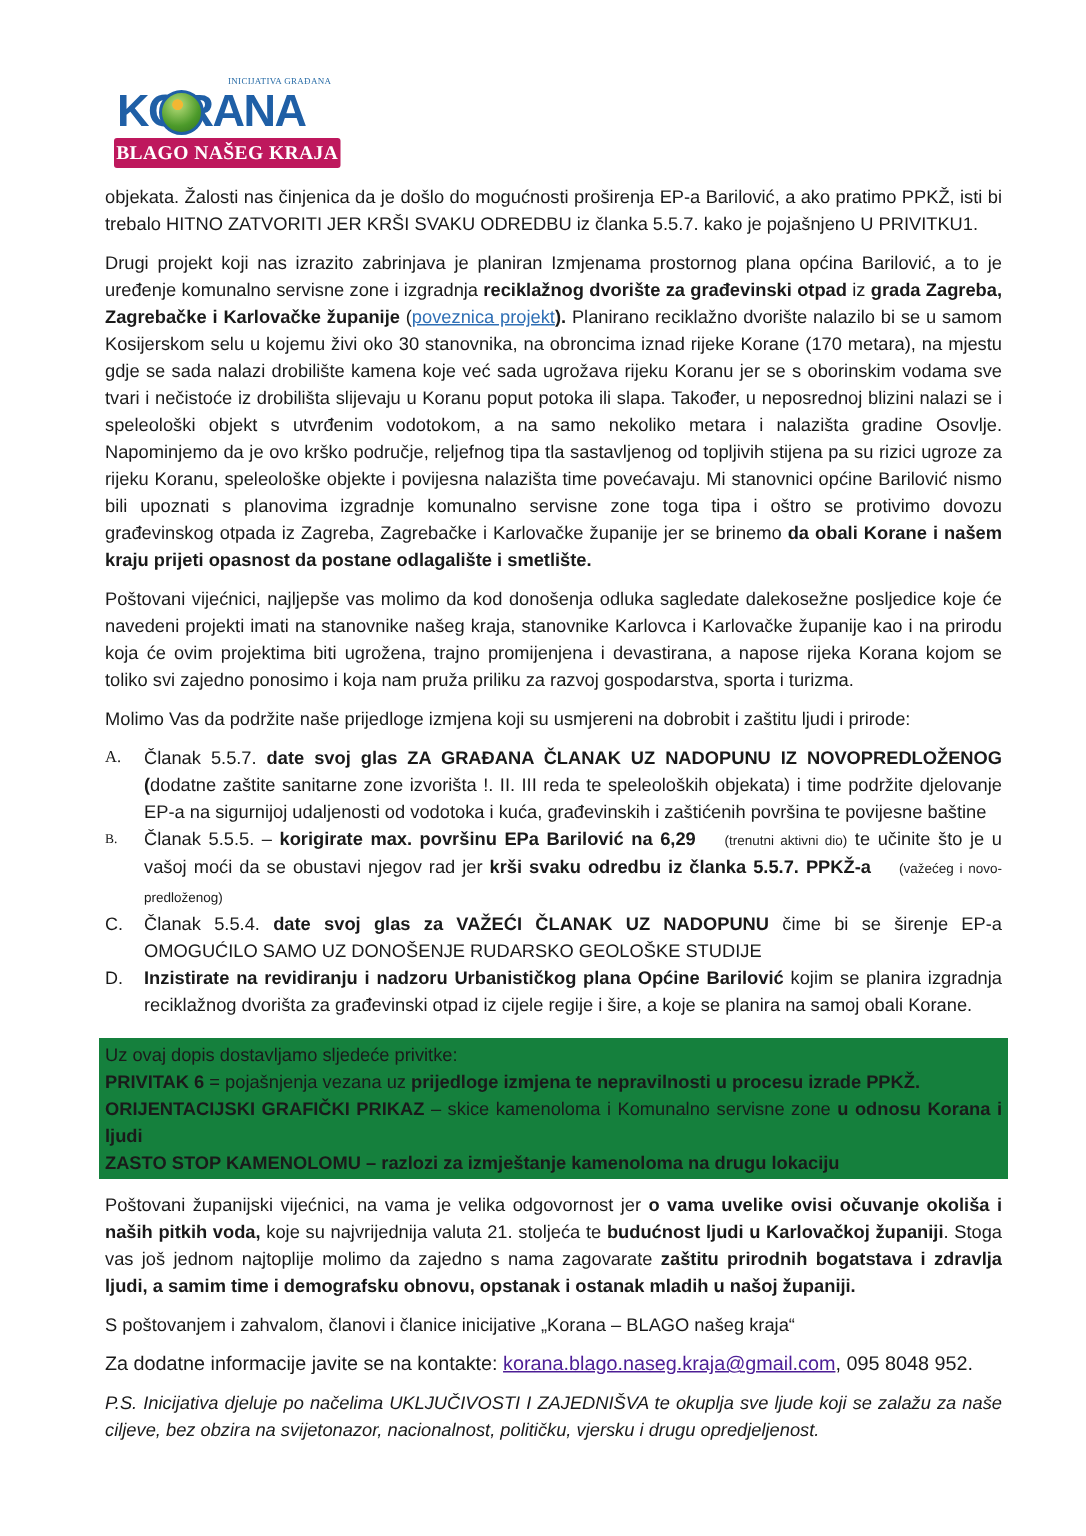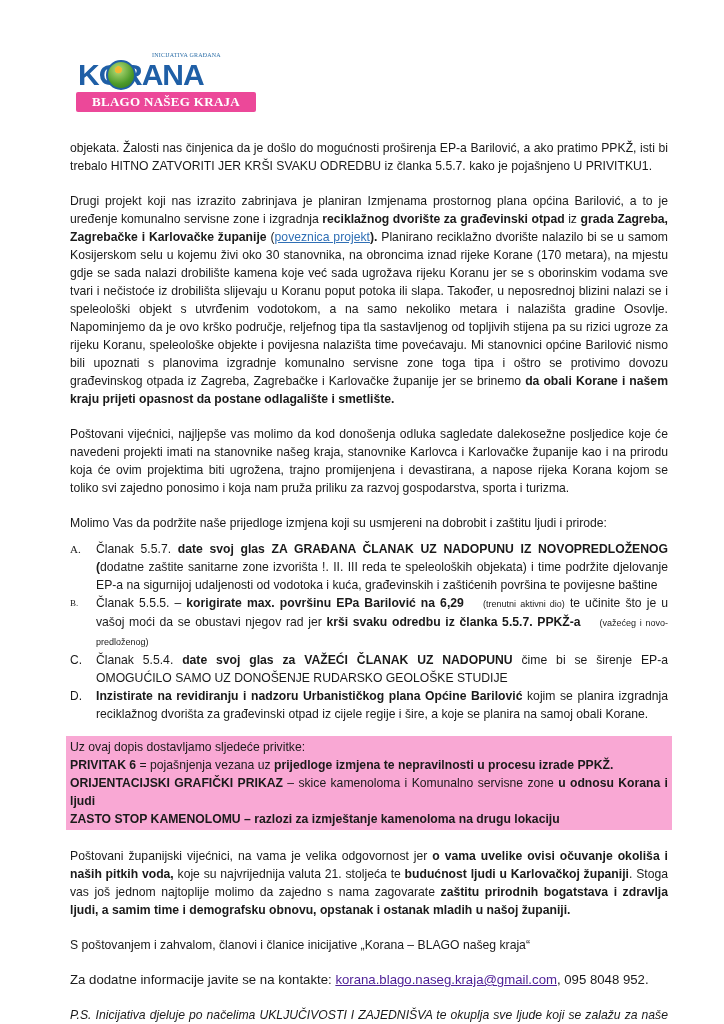--- a/index.html
+++ b/index.html
@@ -6,32 +6,32 @@
     body { width: 724px; height: 1024px; position: relative; overflow: hidden;
            font-family: "Liberation Sans", sans-serif; color: #1a1a1a; }
     .logo { position: absolute; left: 74px; top: 48px; width: 172px; height: 66px; }
     .logo .small { position: absolute; left: 78px; top: 4px; font-family: "Liberation Serif", serif;
                    font-size: 6px; color: #2d6fa8; letter-spacing: 0.2px; }
     .logo .korana { position: absolute; left: 4px; top: 10px; font-family: "Liberation Sans", sans-serif;
                     font-weight: bold; font-size: 30px; color: #1f5fa6; letter-spacing: -1px; }
     .logo .circle { position: absolute; left: 32px; top: 12px; width: 30px; height: 30px; border-radius: 50%;
                     background: radial-gradient(circle at 40% 30%, #f3b733 0 14%, #9ccc65 16%, #4c9a2a 60%, #2f6e1f 100%);
                     border: 2px solid #1f5fa6; box-sizing: border-box; }
-    .logo .blago { position: absolute; left: 2px; top: 44px; width: 180px; height: 20px; background: #ec4899;
+    .logo .blago { position: absolute; left: 2px; top: 44px; width: 151px; height: 20px; background: #be185d;
                    color: #ffffff; font-family: "Liberation Serif", serif; font-weight: bold; font-size: 13px;
                    text-align: center; line-height: 20px; border-radius: 2px; letter-spacing: 0.3px; }
     .page { position: absolute; left: 70px; top: 122px; width: 598px; font-size: 12.2px; line-height: 18px; }
-    p { margin: 17px 0 8px 0; text-align: justify; }
+    p { margin: 0 0 8px 0; text-align: justify; }
     b { font-weight: bold; }
     a.link { color: #2f6fb5; text-decoration: underline; }
     .list { margin: 0 0 8px 0; padding: 0; list-style: none; }
     .list li { position: relative; padding-left: 26px; text-align: justify; margin-bottom: 0; }
     .list li .marker { position: absolute; left: 0; top: 0; font-family: "Liberation Serif", serif; font-size: 11px; }
     .small-note { font-size: 9px; padding-left: 15px; }
-    .attach { background: #f9a8d4; margin: 13px -4px 8px -4px; padding: 2px 4px; }
+    .attach { background: #15803d; margin: 13px -4px 8px -4px; padding: 2px 4px; }
     .attach p { margin: 0; }
     .contact { font-size: 13.2px; }
     .contact .email { text-decoration: underline; color: #4c1d95; }
     .ps { font-style: italic; }
   </style>
 </head>
 <body>
 
 <div class="logo">
   <span class="small">INICIJATIVA GRAĐANA</span>

